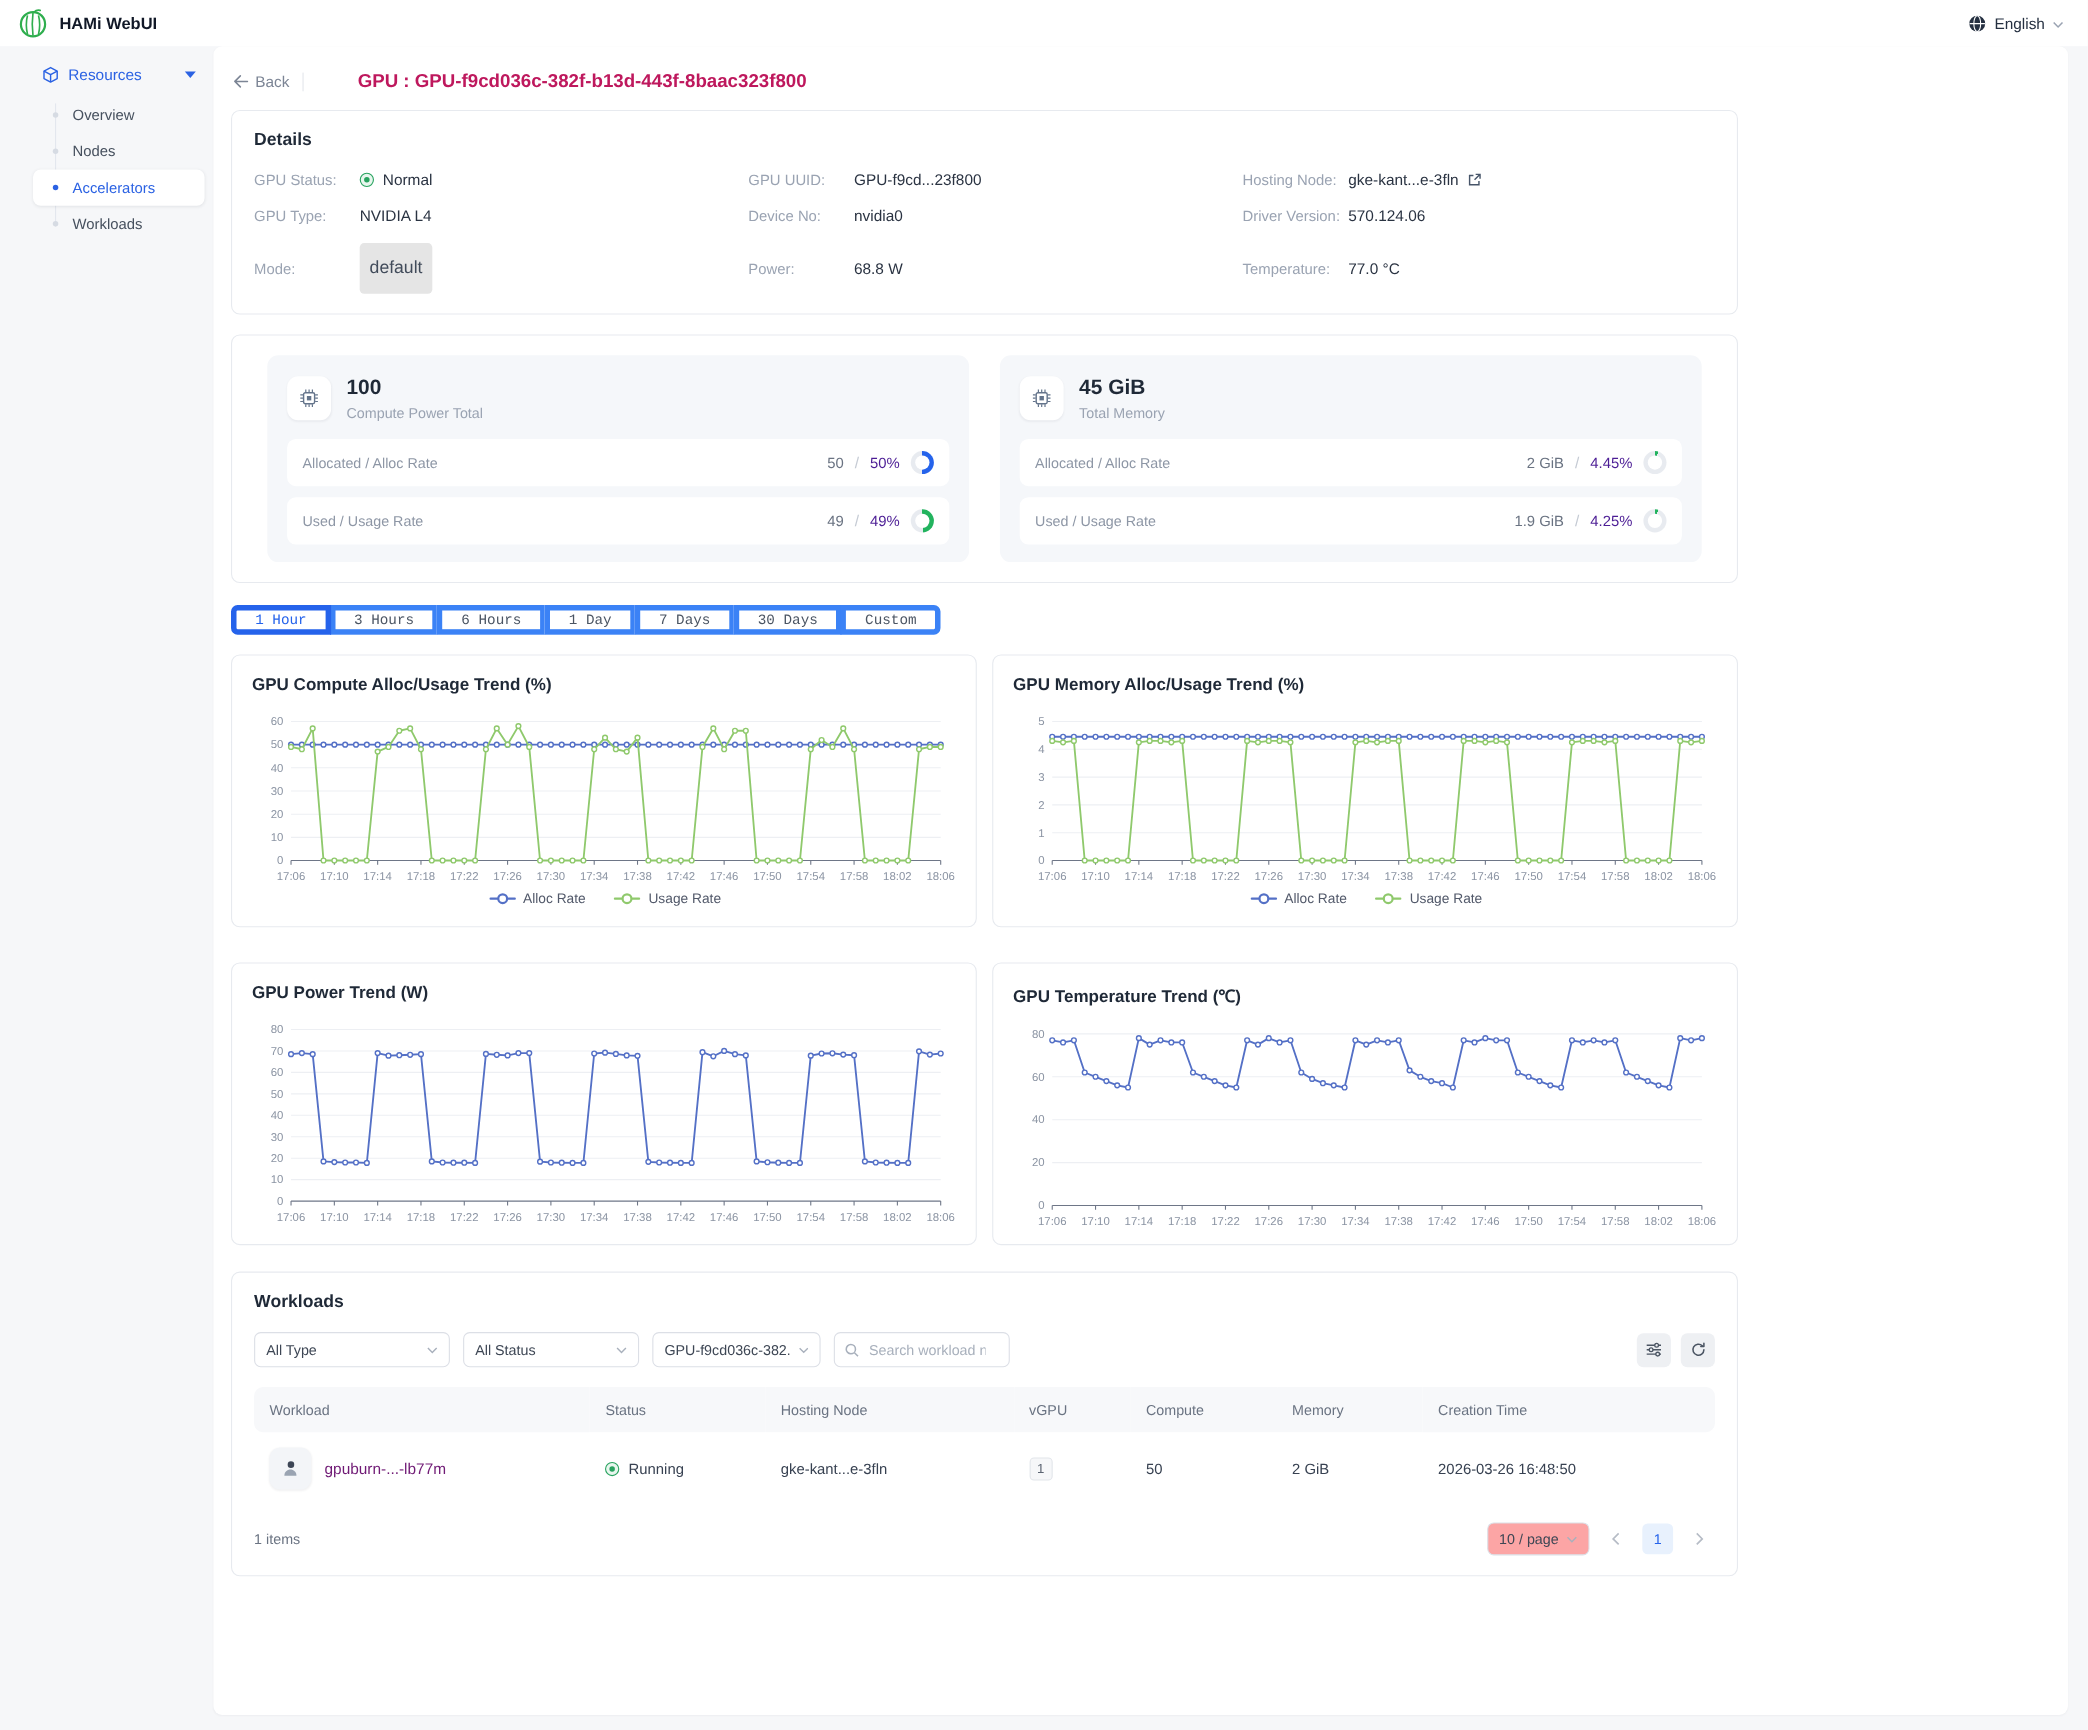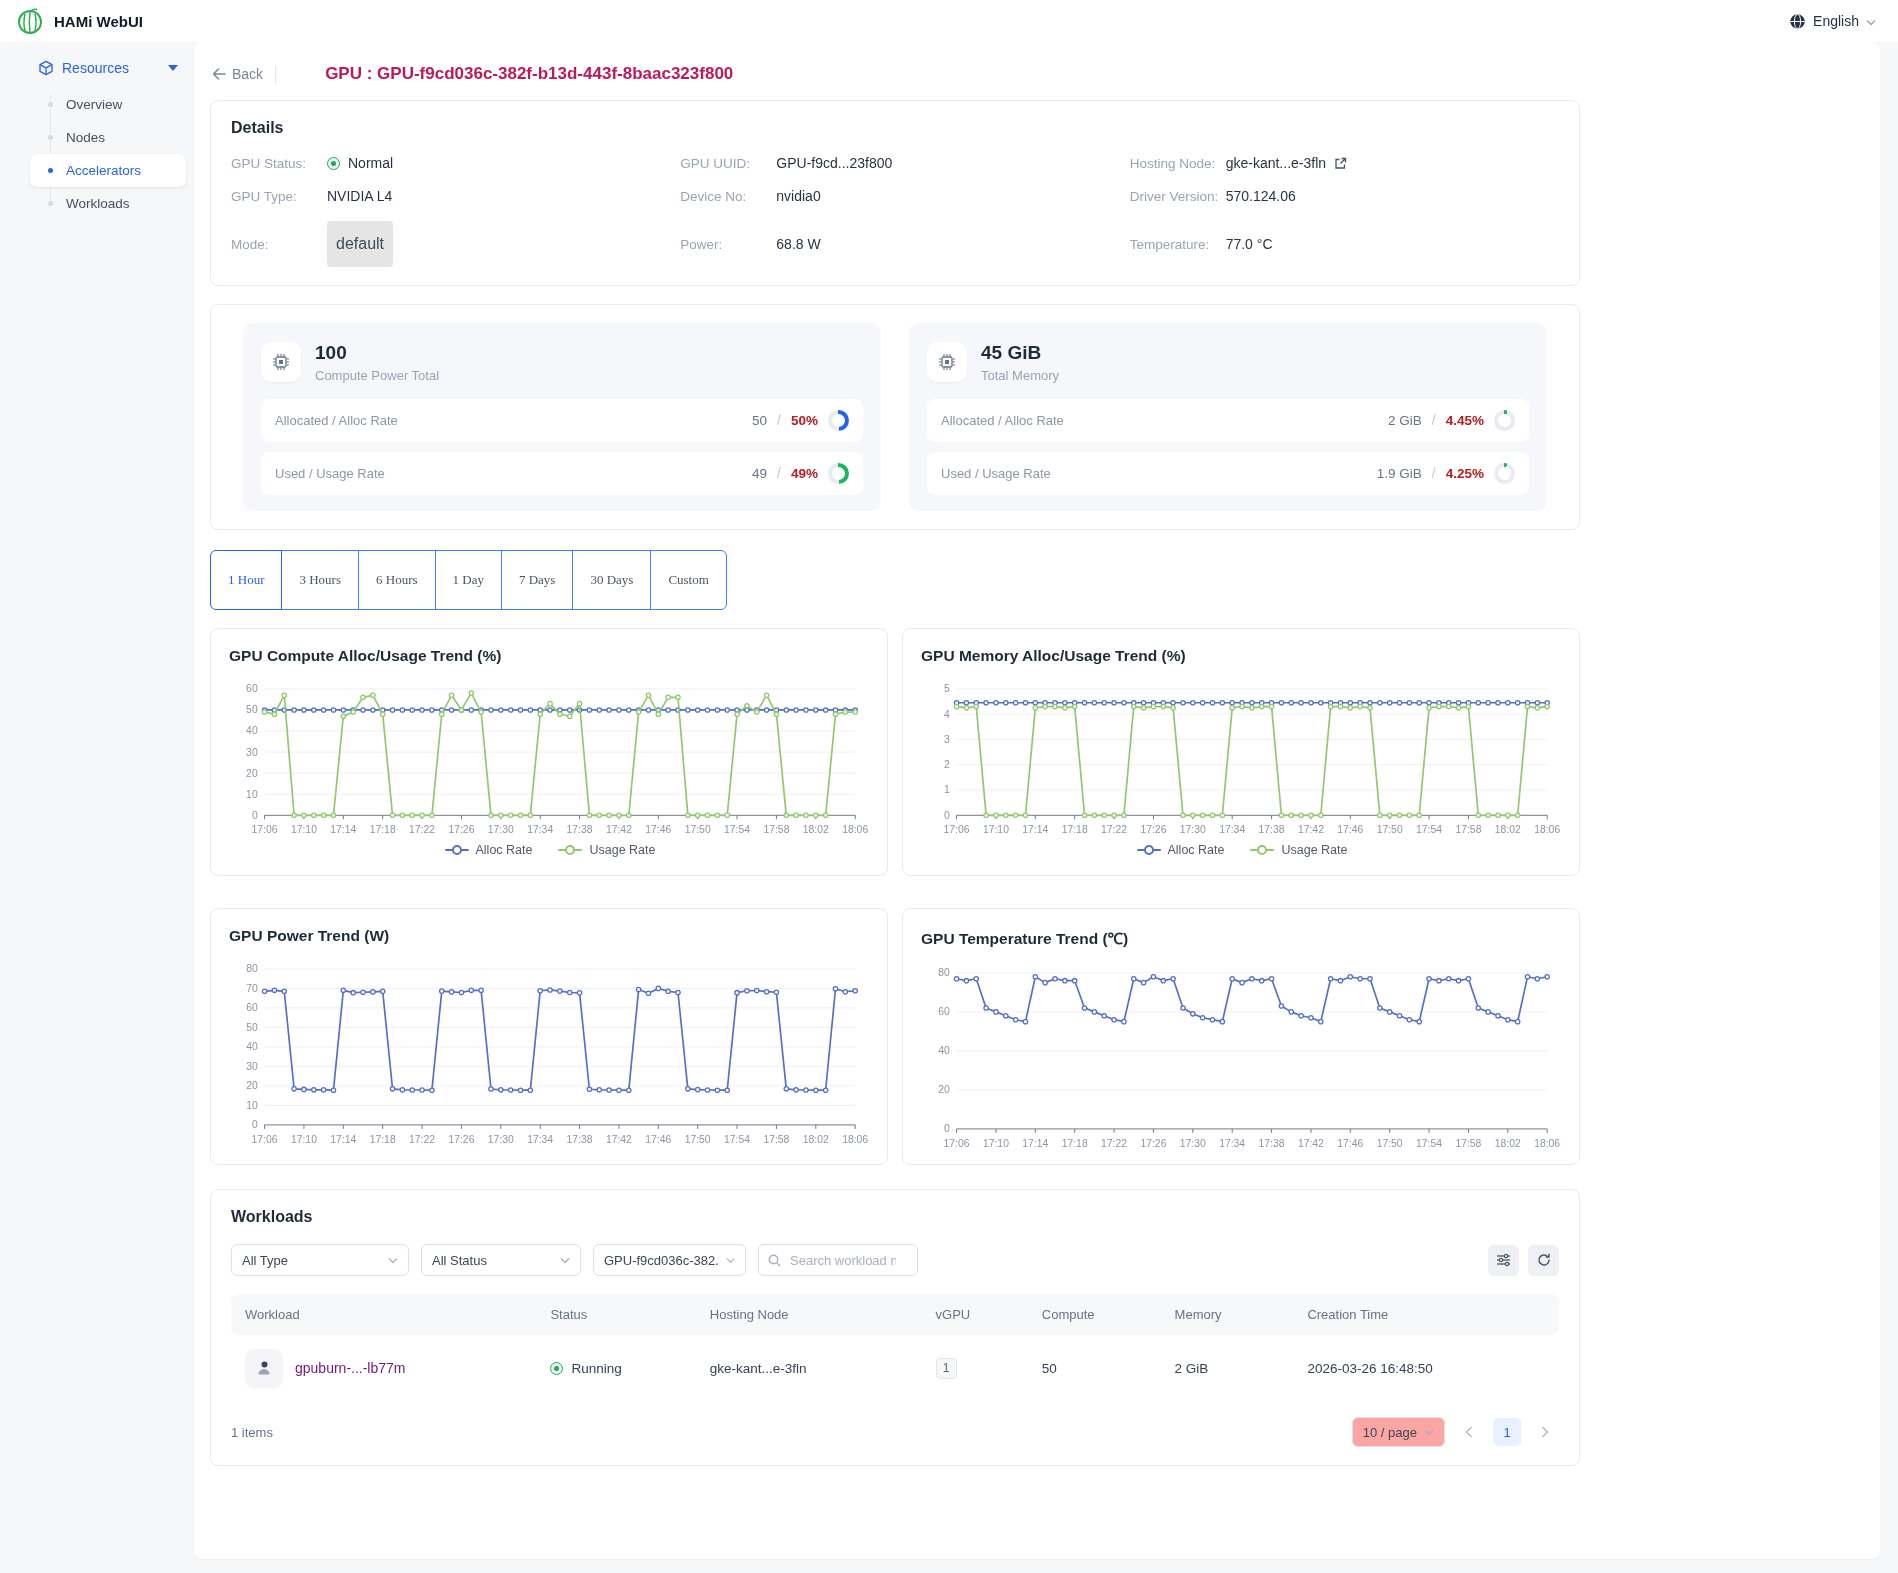--- a/index.html
+++ b/index.html
@@ -50,26 +50,26 @@
   .res-panel{background:#f5f7fa;border-radius:10px;padding:18px 18px 16px;}
   .res-head{display:flex;align-items:center;gap:14px;margin-bottom:16px;}
   .res-icon{width:40px;height:40px;background:#fff;border-radius:10px;display:flex;align-items:center;justify-content:center;box-shadow:0 1px 2px rgba(17,24,39,.05);}
   .res-total{font-size:19px;font-weight:700;color:#1f2937;line-height:1.25;}
   .res-sub{font-size:13px;color:#9aa3b2;margin-top:3px;}
   .res-row{background:#fff;border-radius:8px;padding:11px 14px;display:flex;align-items:center;justify-content:space-between;margin-top:10px;}
   .res-row-label{color:#8d96a5;font-size:13px;}
   .res-row-right{display:flex;align-items:center;gap:10px;}
   .res-val{color:#6a7382;font-size:13.5px;}
   .res-sep{color:#c4cad3;}
-  .res-pct{color:#b91c1c;font-weight:700;font-size:13.5px;}
+  .res-pct{color:#4c1d95;font-weight:400;font-size:13.5px;}
   .donut{width:21px;height:21px;border-radius:50%;position:relative;flex:0 0 21px;}
   .donut::after{content:'';position:absolute;inset:4px;background:#fff;border-radius:50%;}
   
   .seg{display:inline-flex;margin:2px 0 18px 0;}
-  .seg button{appearance:none;background:#fff;border:1px solid #3b82f6;color:#4b5563;font-size:13px;font-family:Liberation Serif, serif;padding:21px 17px;margin-left:-1px;cursor:pointer;position:relative;}
+  .seg button{appearance:none;background:#fff;border:5px solid #3b82f6;color:#4b5563;font-size:13px;font-family:Liberation Mono, monospace;padding:1px 17px;margin-left:-1px;cursor:pointer;position:relative;}
   .seg button:first-child{border-radius:6px 0 0 6px;margin-left:0;}
   .seg button:last-child{border-radius:0 6px 6px 0;}
   .seg button.active{color:#2563eb;border-color:#2563eb;z-index:2;border-radius:6px 0 0 6px;}
   
   .charts{display:grid;grid-template-columns:1fr 1fr;column-gap:14px;row-gap:32px;margin-bottom:24px;}
   .chart-card{border:1px solid #e7eaef;border-radius:8px;padding:18px 16px 12px 18px;background:#fff;}
   .chart-title{font-size:15.5px;font-weight:600;color:#1f2937;margin-bottom:14px;}
   .chart-svg{width:100%;height:auto;display:block;}
   svg text{font-family:"Liberation Sans",sans-serif;}
   .legend{display:flex;justify-content:center;gap:26px;margin:4px 0 6px;}

